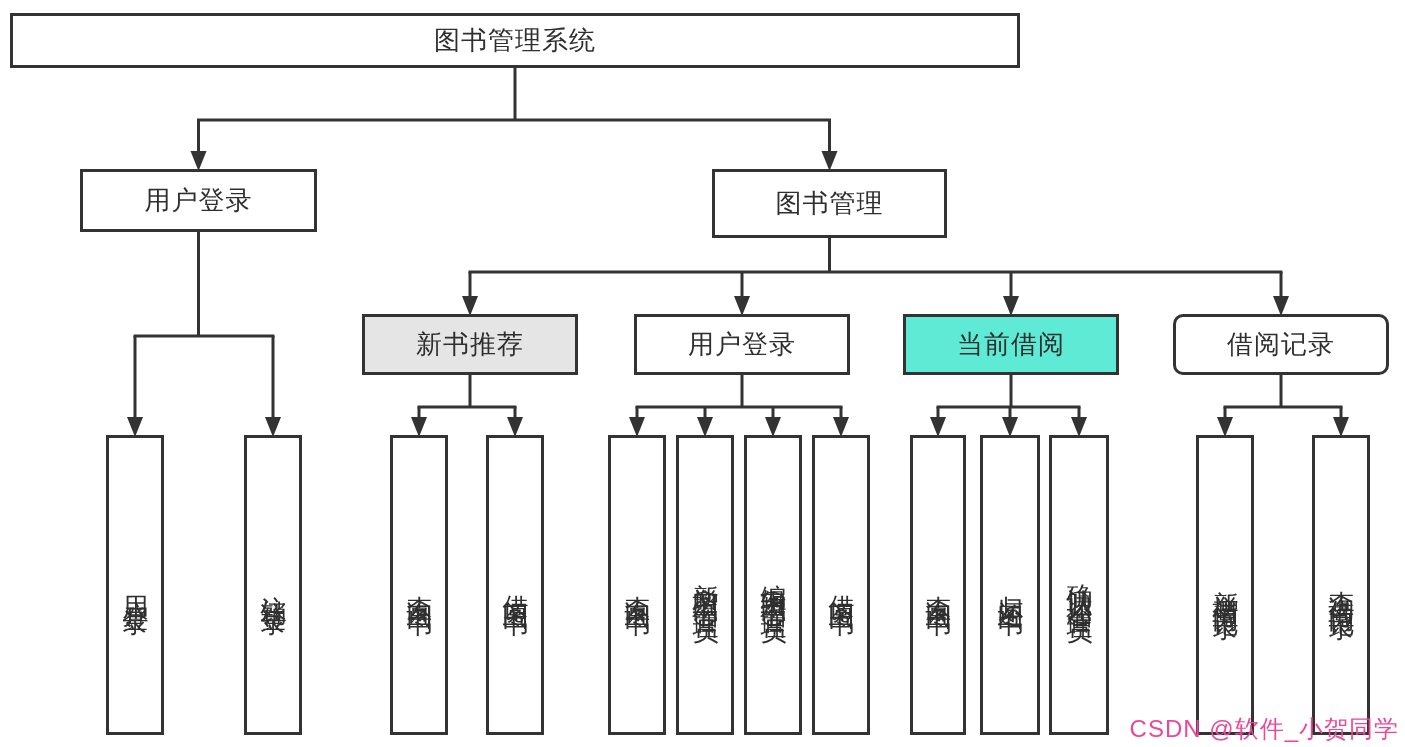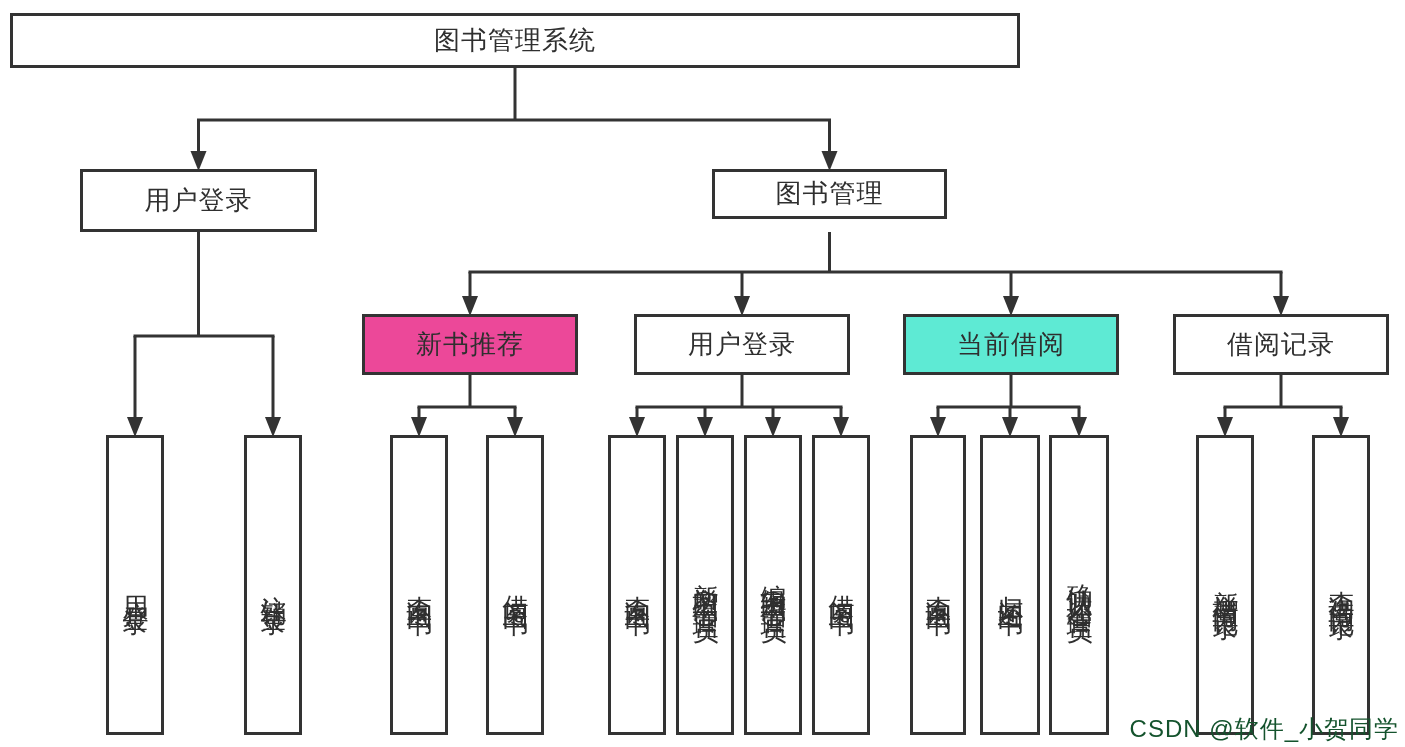--- a/index.html
+++ b/index.html
@@ -104,40 +104,40 @@
       <line x1="1079" y1="407" x2="1079" y2="420" stroke="#333333" stroke-width="3"></line>
       <polygon points="1071,417 1087,417 1079,437" fill="#333333"></polygon>
       <line x1="1281" y1="375" x2="1281" y2="407" stroke="#333333" stroke-width="3"></line>
       <line x1="1223.5" y1="407" x2="1342.5" y2="407" stroke="#333333" stroke-width="3"></line>
       <line x1="1225" y1="407" x2="1225" y2="420" stroke="#333333" stroke-width="3"></line>
       <polygon points="1217,417 1233,417 1225,437" fill="#333333"></polygon>
       <line x1="1341" y1="407" x2="1341" y2="420" stroke="#333333" stroke-width="3"></line>
       <polygon points="1333,417 1349,417 1341,437" fill="#333333"></polygon>
     </svg>
 
-  <div id="watermark" style="color: #14532d;">CSDN @软件_小贺同学</div>
+  <div id="watermark" style="color: #ec4899;">CSDN @软件_小贺同学</div>
 <div class="node h" style="left: 10px; top: 13px; width: 1010px; height: 55px; border-color: rgb(51, 51, 51); background: rgb(255, 255, 255); color: rgb(47, 47, 47);">
       <span class="label">图书管理系统</span>
     </div>
     <div class="node h" style="left: 80px; top: 169px; width: 237px; height: 63px; border-color: rgb(51, 51, 51); background: rgb(255, 255, 255); color: rgb(47, 47, 47);">
       <span class="label">用户登录</span>
     </div>
-    <div class="node h" style="left: 712px; top: 169px; width: 235px; height: 50px; border-color: rgb(51, 51, 51); background: rgb(255, 255, 255); color: rgb(47, 47, 47);">
+    <div class="node h" style="left: 712px; top: 169px; width: 235px; height: 69px; border-color: rgb(51, 51, 51); background: rgb(255, 255, 255); color: rgb(47, 47, 47);">
       <span class="label">图书管理</span>
     </div>
-    <div class="node h" style="left: 362px; top: 314px; width: 216px; height: 61px; border-color: rgb(51, 51, 51); background: #ec4899; color: rgb(47, 47, 47);">
+    <div class="node h" style="left: 362px; top: 314px; width: 216px; height: 61px; border-color: rgb(51, 51, 51); background: #e5e5e5; color: rgb(47, 47, 47);">
       <span class="label">新书推荐</span>
     </div>
     <div class="node h" style="left: 634px; top: 314px; width: 216px; height: 61px; border-color: rgb(51, 51, 51); background: rgb(255, 255, 255); color: rgb(47, 47, 47);">
       <span class="label">用户登录</span>
     </div>
     <div class="node h" style="left: 903px; top: 314px; width: 216px; height: 61px; border-color: rgb(51, 51, 51); background: #5eead4; color: rgb(47, 47, 47);">
       <span class="label">当前借阅</span>
     </div>
-    <div class="node h" style="left: 1173px; top: 314px; width: 216px; height: 61px; border-color: rgb(51, 51, 51); background: rgb(255, 255, 255); color: rgb(47, 47, 47);">
+    <div class="node h" style="left: 1173px; top: 314px; width: 216px; height: 61px; border-color: rgb(51, 51, 51); background: rgb(255, 255, 255); color: rgb(47, 47, 47); border-radius: 10px;">
       <span class="label">借阅记录</span>
     </div>
     <div class="node v" style="left: 106px; top: 435px; width: 58px; height: 300px; border-color: rgb(51, 51, 51); background: rgb(255, 255, 255); color: rgb(47, 47, 47);">
       <span class="label">用户登录</span>
     </div>
     <div class="node v" style="left: 244px; top: 435px; width: 58px; height: 300px; border-color: rgb(51, 51, 51); background: rgb(255, 255, 255); color: rgb(47, 47, 47);">
       <span class="label">注销登录</span>
     </div>
     <div class="node v" style="left: 390px; top: 435px; width: 58px; height: 300px; border-color: rgb(51, 51, 51); background: rgb(255, 255, 255); color: rgb(47, 47, 47);">
       <span class="label">查询图书</span>

